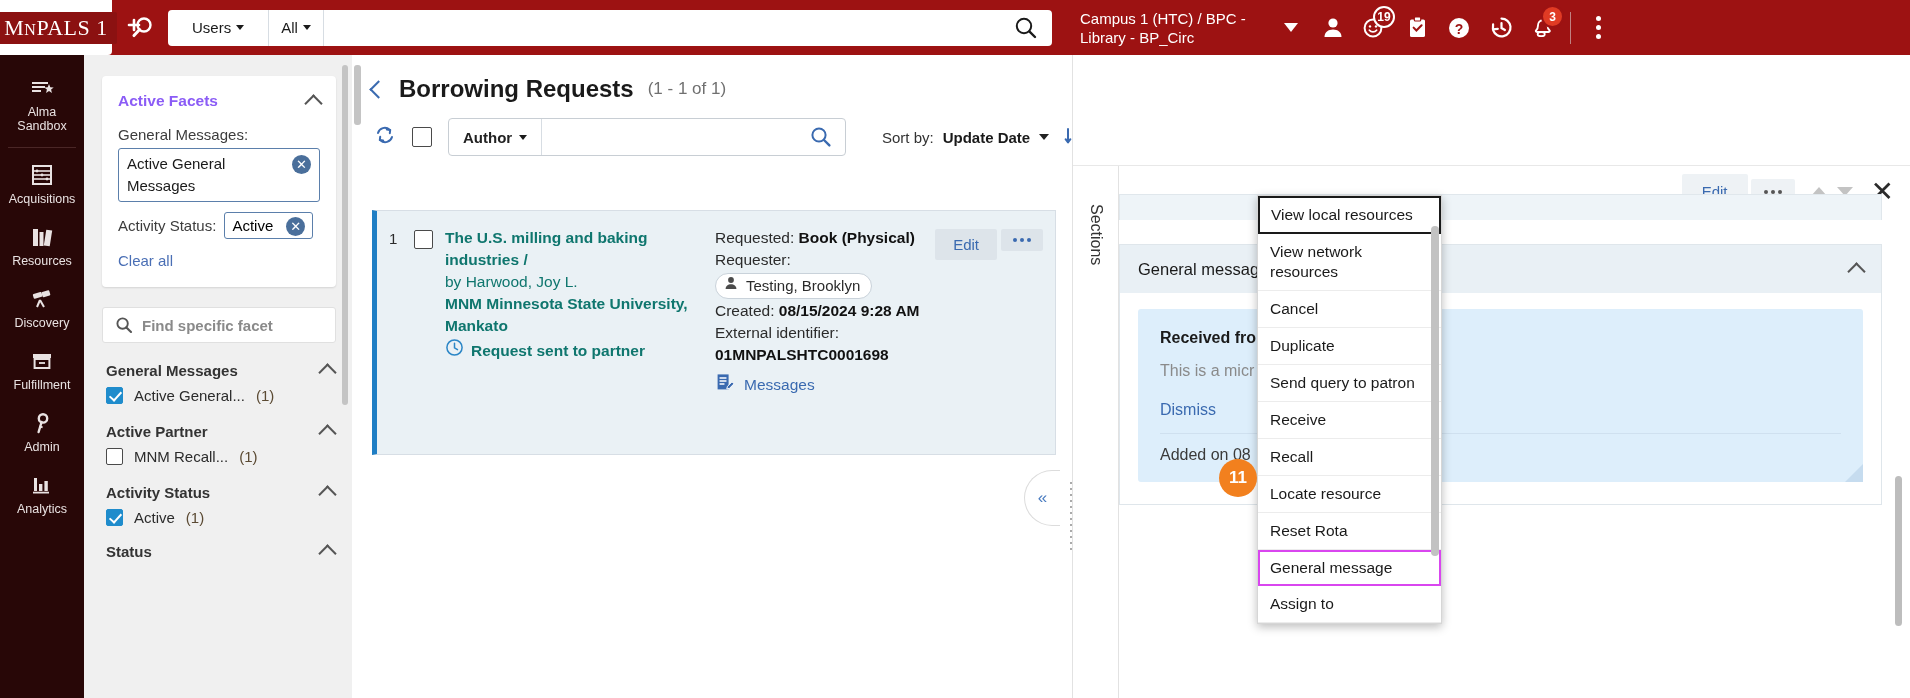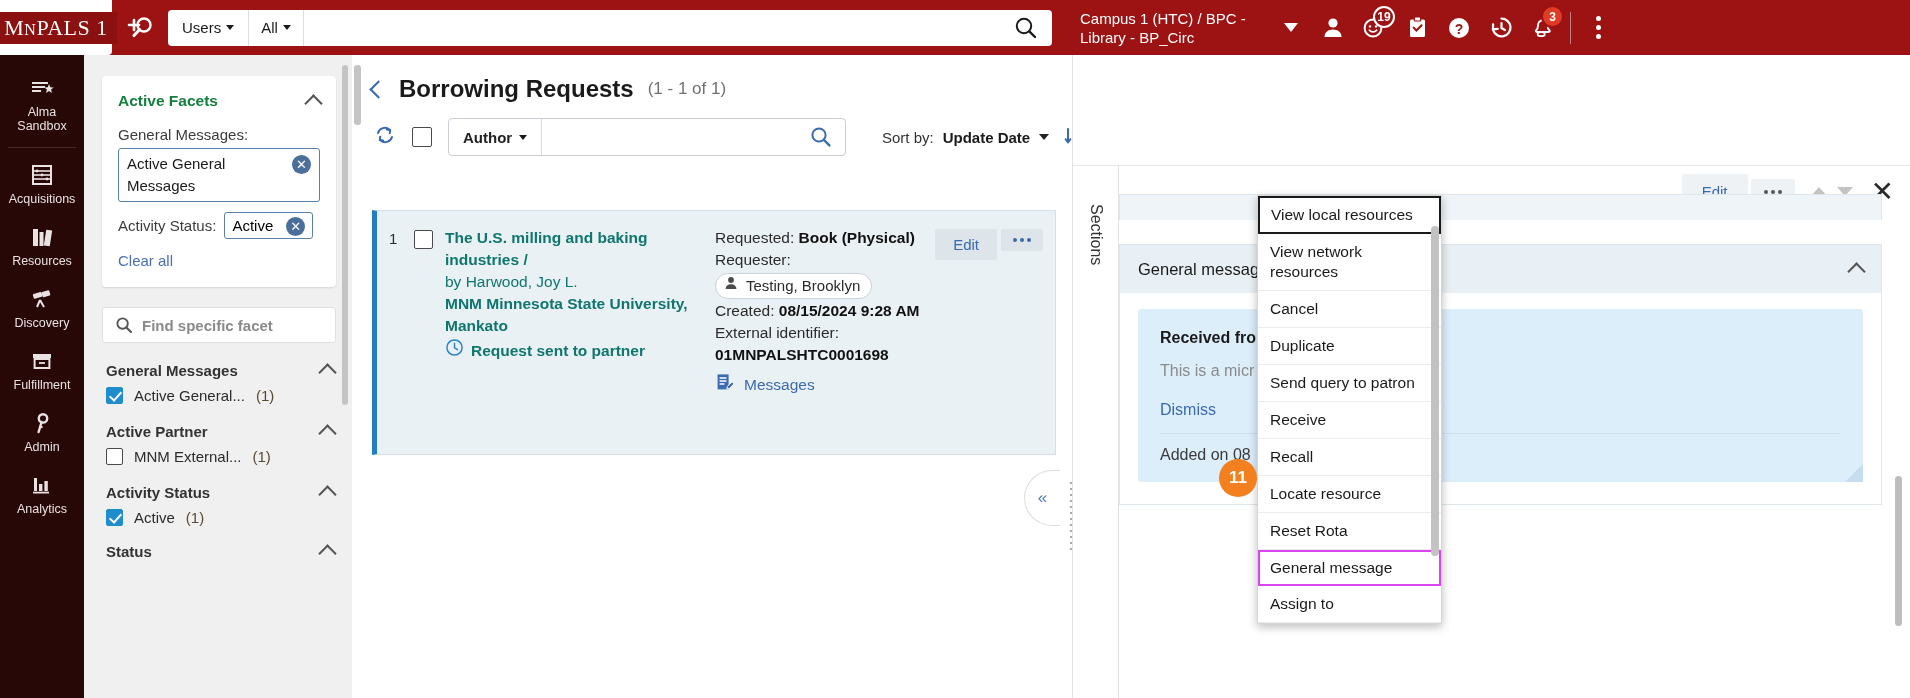--- a/index.html
+++ b/index.html
@@ -34,21 +34,21 @@
   .search-add-icon {
     width: 56px; height: 55px; display: flex; align-items: center; justify-content: center;
     color: #fff; cursor: pointer;
   }
   .searchbar {
     height: 36px; background: #fff; border-radius: 4px;
     display: flex; align-items: center; width: 884px; overflow: hidden;
   }
   .sb-sel {
     height: 36px; display: flex; align-items: center; gap: 5px;
-    padding: 0 14px; font-size: 15px; color: #1a1a1a; cursor: pointer;
+    padding: 0 24px; font-size: 15px; color: #1a1a1a; cursor: pointer;
     border-right: 1px solid #d7dde3; white-space: nowrap;
   }
   .sb-sel.second { padding: 0 12px; }
   .caret-dn {
     width: 0; height: 0; border-left: 4px solid transparent;
     border-right: 4px solid transparent; border-top: 5px solid #1a1a1a;
   }
   .sb-input {
     flex: 1; height: 36px; border: none; outline: none; font-size: 15px;
     padding: 0 10px; background: transparent;
@@ -105,21 +105,21 @@
     position: absolute; top: 55px; left: 84px; width: 268px; height: 643px;
     background: #f0f0f0; overflow: hidden;
   }
   .facet-scroll { position: absolute; right: 4px; top: 10px; width: 6px; height: 340px; background: #c4c4c4; border-radius: 3px; }
   .facet-card {
     margin: 21px 16px 0 18px; background: #fff; border-radius: 4px;
     padding: 16px 16px 18px; box-shadow: 0 1px 2px rgba(0,0,0,.12);
   }
   .facet-card-hd {
     display: flex; justify-content: space-between; align-items: center;
-    font-size: 15.5px; font-weight: bold; color: #15803d; margin-bottom: 16px; gap: 40px;
+    font-size: 15.5px; font-weight: bold; color: #8b5cf6; margin-bottom: 16px; gap: 40px;
   }
   .facet-lbl { font-size: 15px; color: #3c3c3c; margin-bottom: 5px; }
   .chip-block {
     border: 1px solid #5b7fab; border-radius: 3px; padding: 4px 8px;
     font-size: 15px; color: #1a1a1a; line-height: 22px; position: relative;
     display: flex; align-items: flex-start; justify-content: space-between;
   }
   .chip-x {
     width: 19px; height: 19px; border-radius: 50%; background: #4a6f9b; color: #fff;
     font-size: 13px; display: flex; align-items: center; justify-content: center;
@@ -535,21 +535,21 @@
       </div>
     </div>
 
     <div class="facet-group">
       <div class="fg-hd">
         <span>Active Partner</span>
         <span class="chev up"></span>
       </div>
       <div class="fg-row">
         <span class="cb"></span>
-        <span>MNM External...</span>
+        <span>MNM Recall...</span>
         <span class="fg-count">(1)</span>
       </div>
     </div>
 
     <div class="facet-group">
       <div class="fg-hd">
         <span>Activity Status</span>
         <span class="chev up"></span>
       </div>
       <div class="fg-row">

